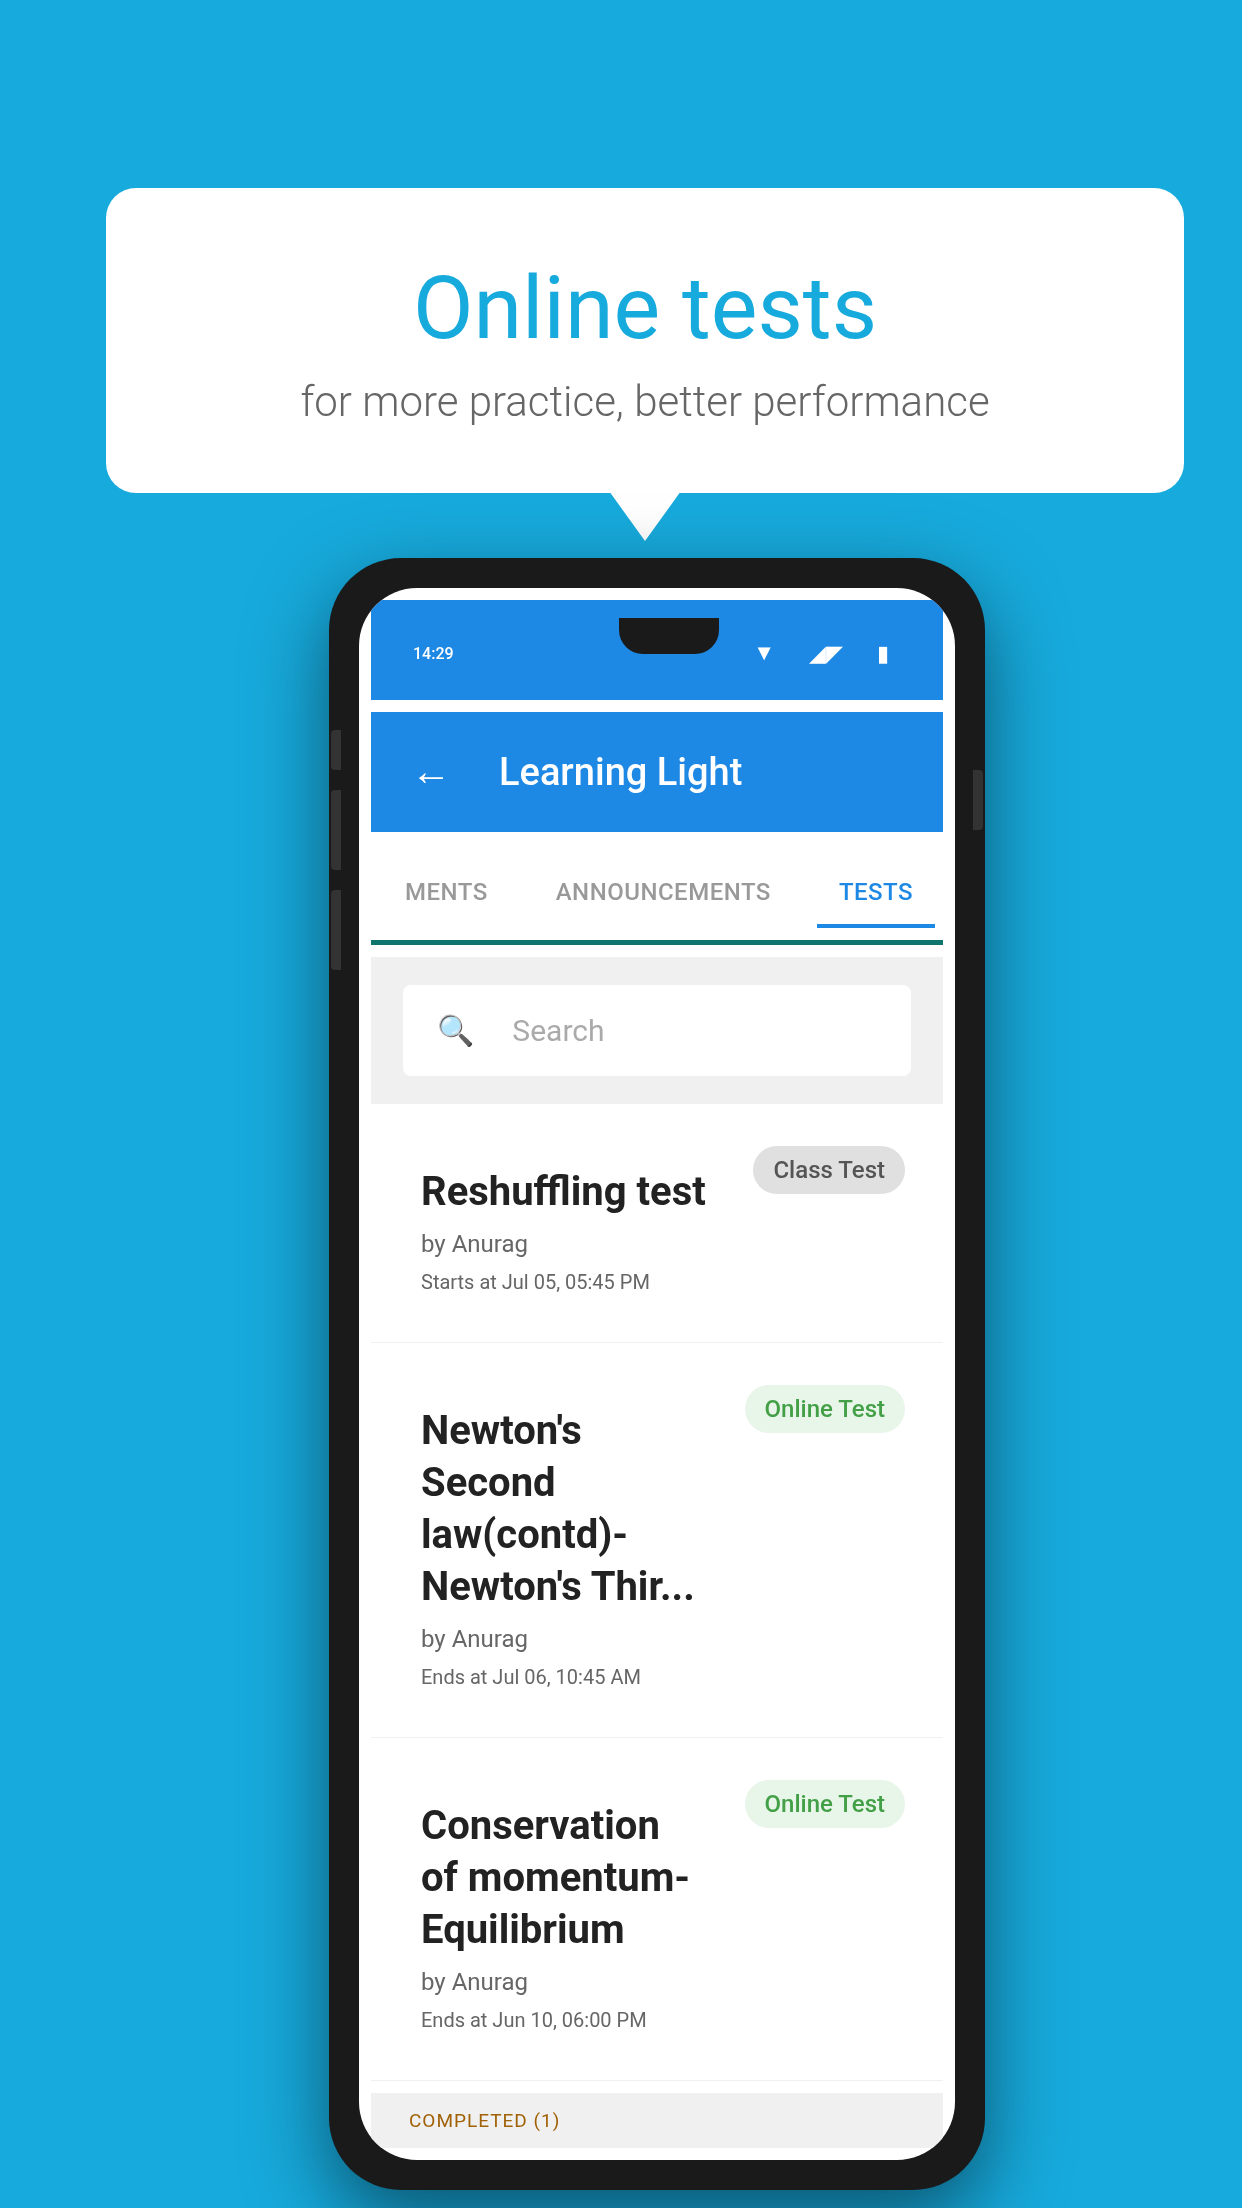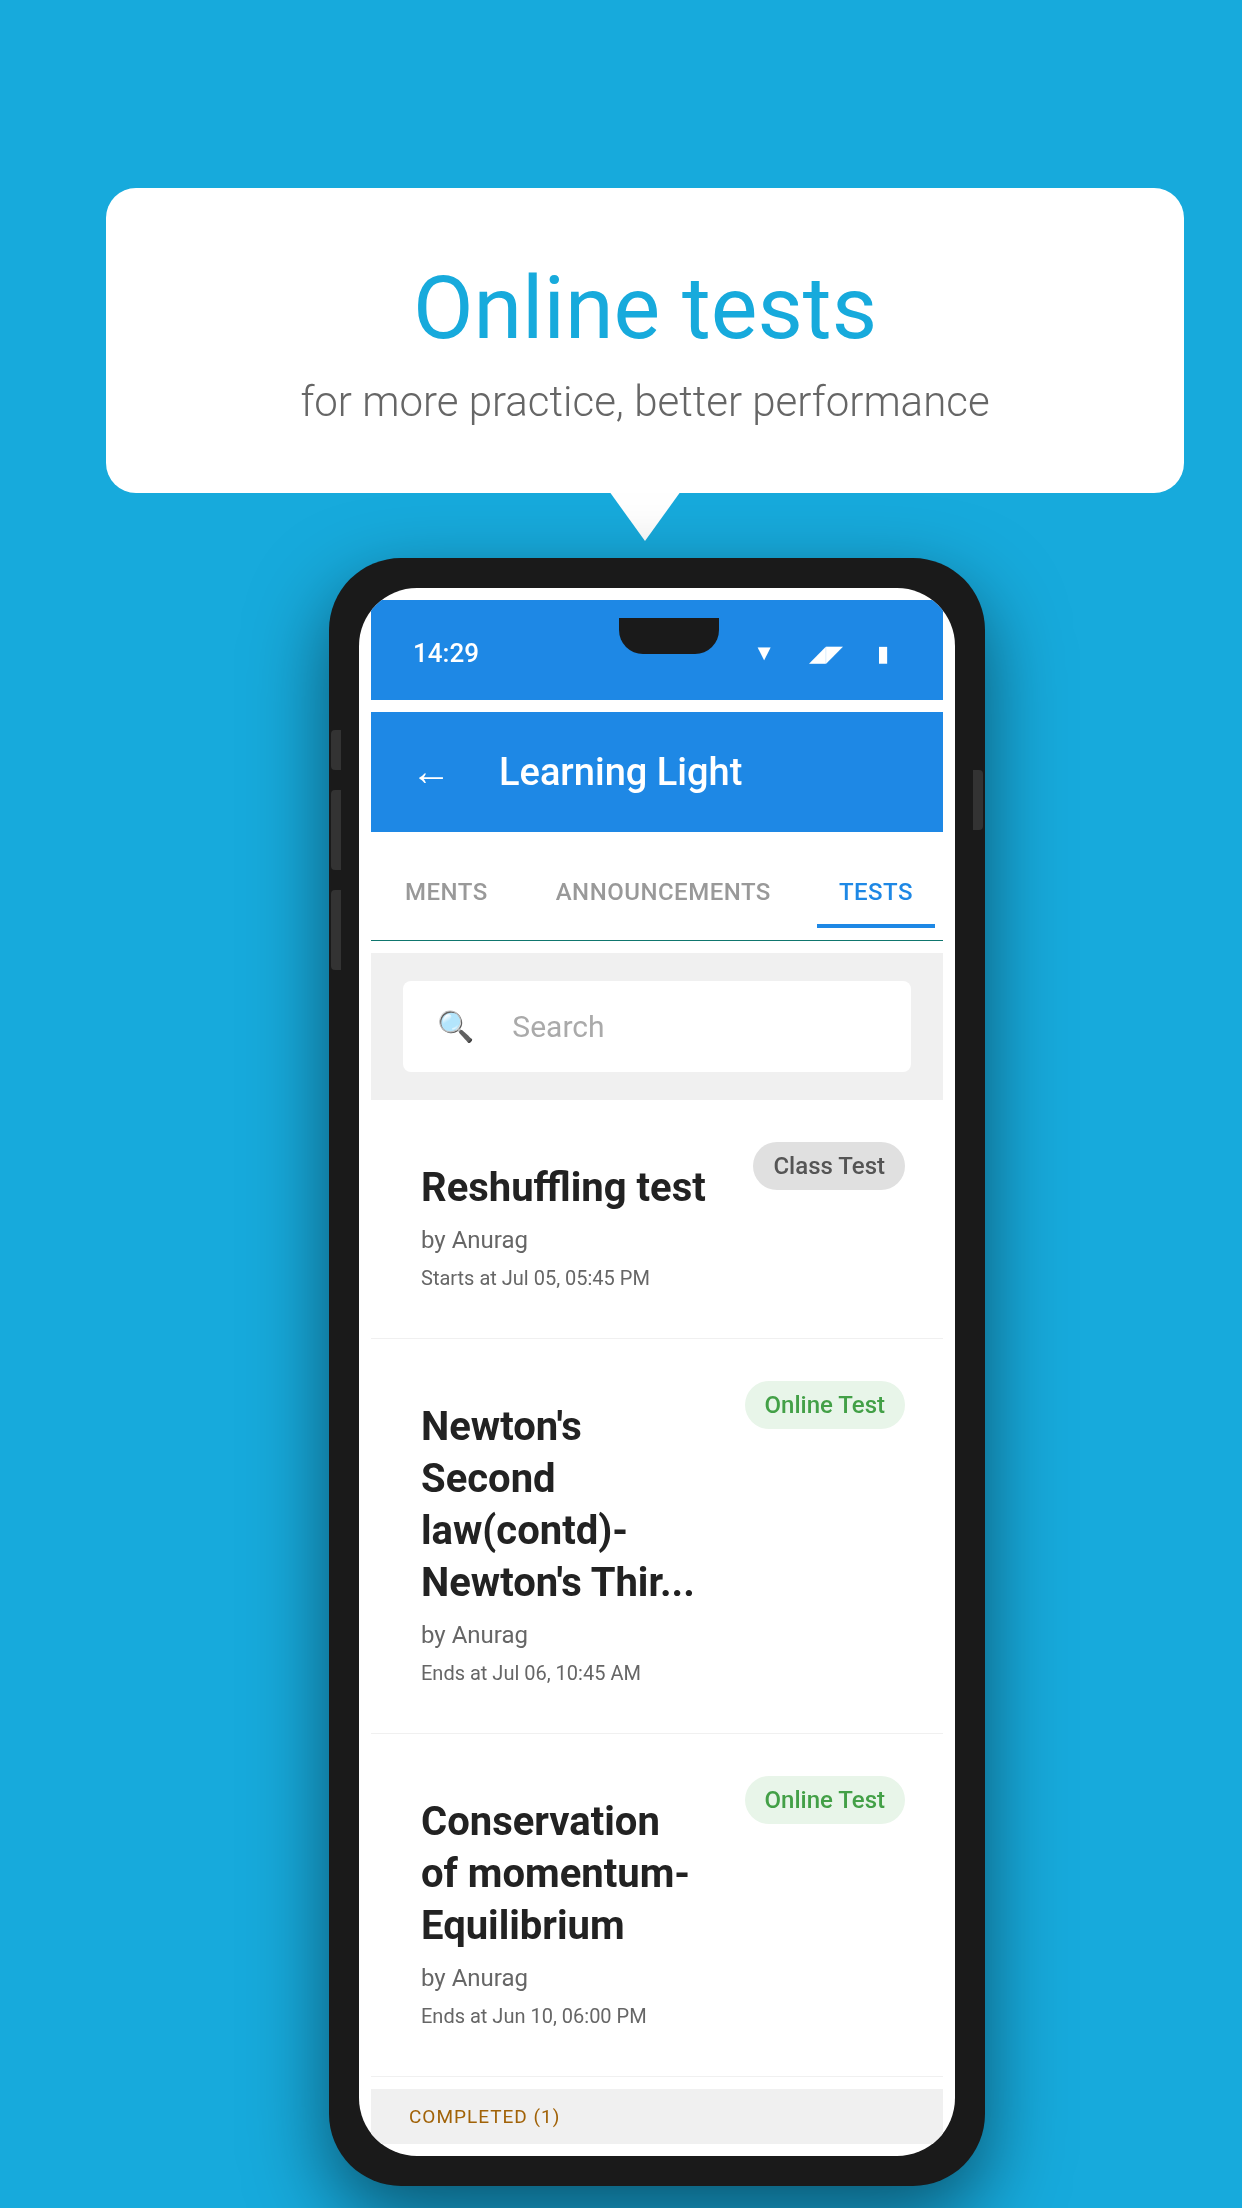--- a/index.html
+++ b/index.html
@@ -89,21 +89,21 @@
     .status-bar {
       background: #1E88E5;
       padding: 16px 30px 10px;
       display: flex;
       justify-content: space-between;
       align-items: center;
     }
 
     .status-time {
       color: white;
-      font-size: 26px;
+      font-size: 16px;
       font-weight: 500;
     }
 
     .status-icons {
       display: flex;
       align-items: center;
       gap: 10px;
     }
 
     .status-icon {
@@ -142,21 +142,21 @@
     .app-bar-title {
       color: white;
       font-size: 38px;
       font-weight: 500;
     }
 
     
     .tabs-bar {
       background: white;
       display: flex;
-      border-bottom: 1px solid #0f766e;
+      border-bottom: 5px solid #0f766e;
       overflow: hidden;
     }
 
     .tab-item {
       flex: 1;
       padding: 22px 10px;
       text-align: center;
       font-size: 24px;
       font-weight: 500;
       color: #999;

